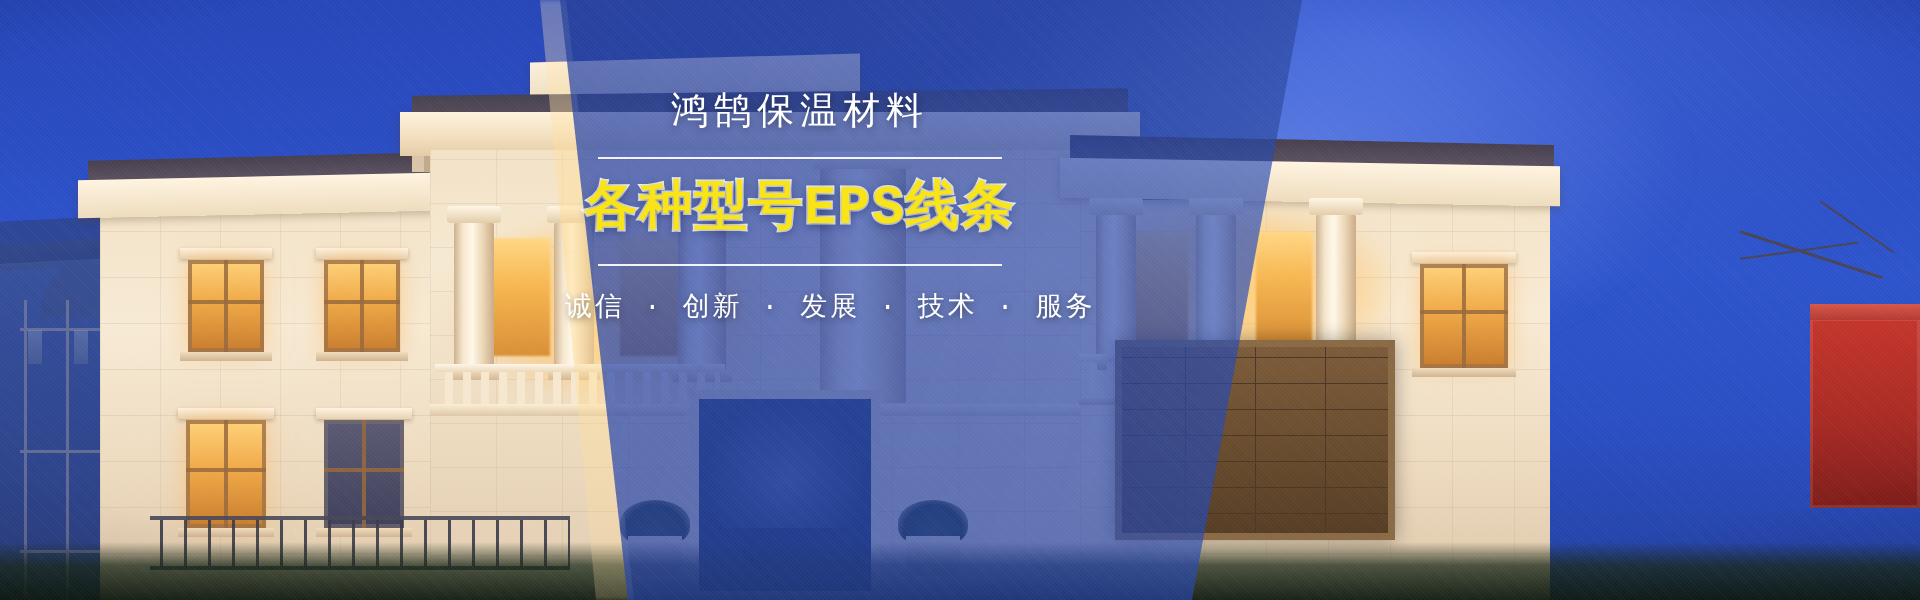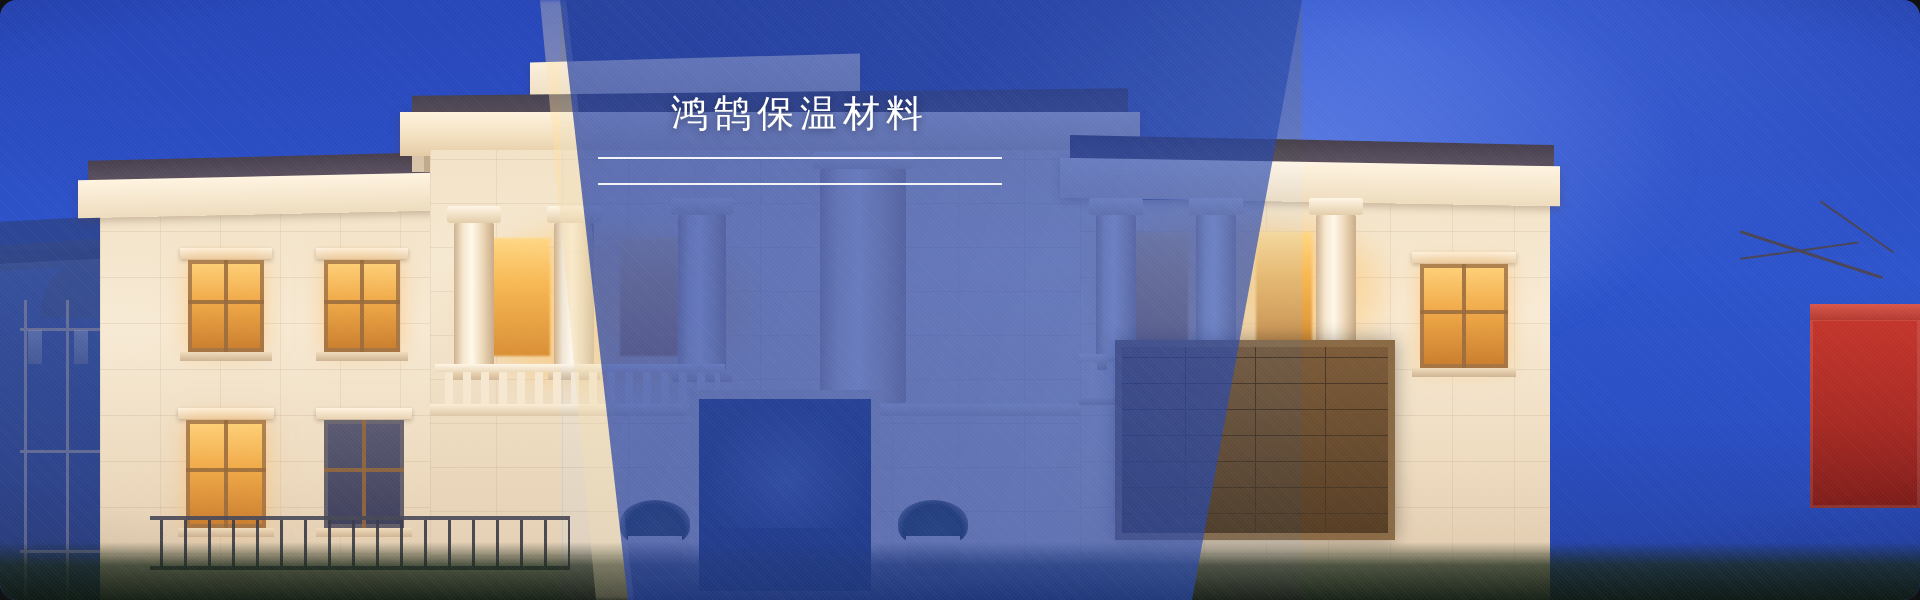--- a/index.html
+++ b/index.html
@@ -4,23 +4,22 @@
 <title>Banner</title>
 <style>
   html,body{margin:0;padding:0;background:#111;}
   *{box-sizing:border-box;}
 
   .banner{
     position:relative;
     width:1920px;
     height:600px;
     overflow:hidden;
-    font-family:Liberation Serif, serif;
+    font-family:Liberation Mono, monospace;
     background:#1e3fae;
-    border-radius:17px;
   }
 
   
   .sky{
     position:absolute; inset:0;
     background:
       radial-gradient(ellipse 900px 380px at 72% 8%, #3f63d8 0%, rgba(63,99,216,0) 70%),
       linear-gradient(180deg,#2746b8 0%, #2a4cc2 22%, #2d54cc 45%, #2a4ec4 70%, #24409f 100%);
   }
   .sky-glowA{
@@ -496,19 +495,21 @@
   <div class="hedge"></div>
 
   <div class="shaft"></div>
   <div class="panel"></div>
   <div class="panel-sheen"></div>
 
   <div class="copy">
     <div class="brand">鸿鹄保温材料</div>
     <div class="rule"></div>
     <div class="head">
+      <span class="ln">各种型号EPS线条</span>
     </div>
     <div class="rule bottom"></div>
+    <div class="tagline">诚信 · 创新 · 发展 · 技术 · 服务</div>
   </div>
 
   <div class="texture"></div>
   <div class="vignette"></div>
 </div>
 
 </body></html>

